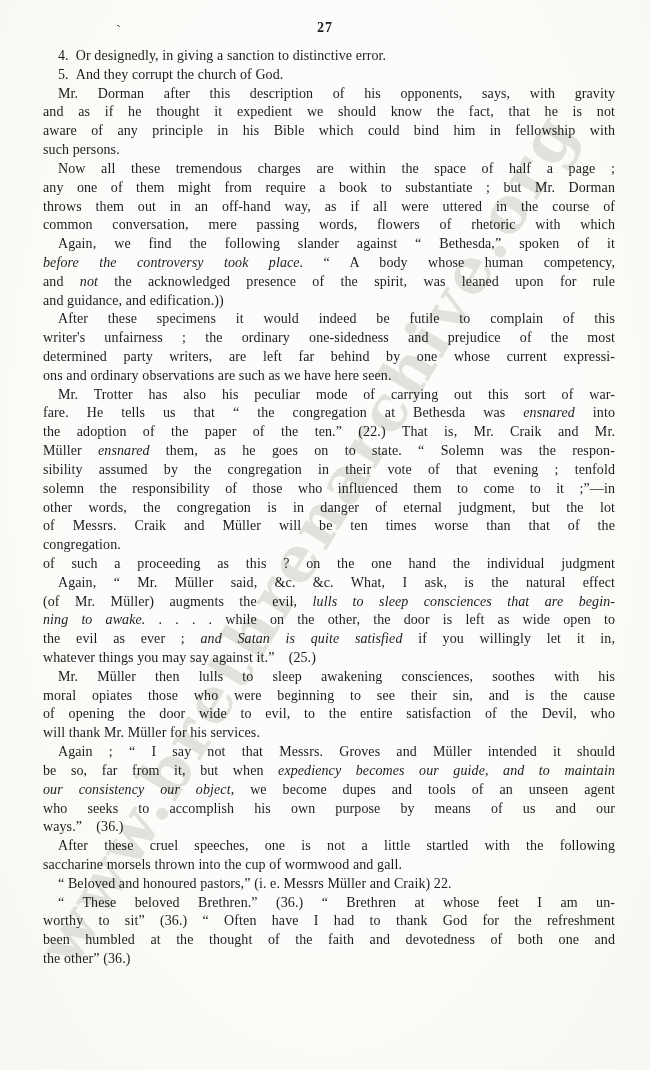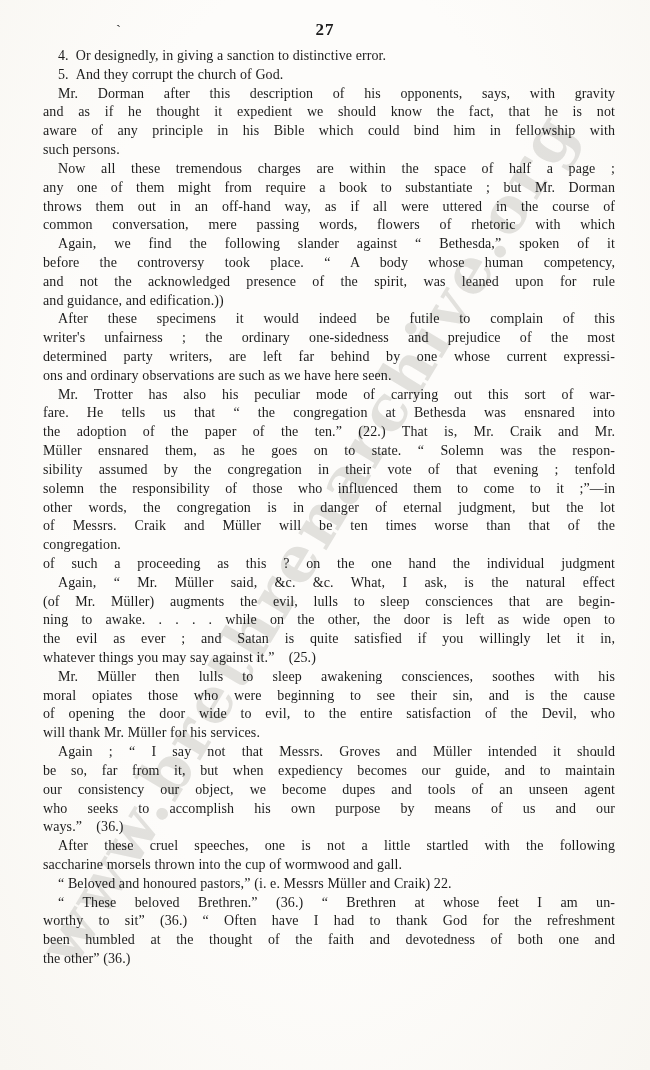--- a/index.html
+++ b/index.html
@@ -34,21 +34,21 @@
     user-select: none;
   }
 
   .page-number {
     position: absolute;
     top: 20px;
     left: 0;
     width: 100%;
     text-align: center;
     font-weight: bold;
-    font-size: 17px;
+    font-size: 14px;
     letter-spacing: 1px;
     z-index: 2;
   }
 
   .stray-mark {
     position: absolute;
     top: 22px;
     left: 116px;
     font-size: 15px;
     color: #2a2a2a;
@@ -77,21 +77,21 @@
     line-height: 18.82px;
     text-align: left;
     letter-spacing: 0.1px;
   }
   .line.j {
     text-align: justify;
     text-align-last: justify;
   }
   .line.ind { text-indent: 15px; }
 
-  .it { }
+  .it { font-style: italic; }
 </style>
 </head>
 <body>
 
 <div class="page">
   <div class="watermark">www.brethrenarchive.org</div>
   <div class="page-number">27</div>
   <span class="stray-mark">`</span>
   <span class="scan-speck">.</span>
   <div class="text-block" id="text-block">

